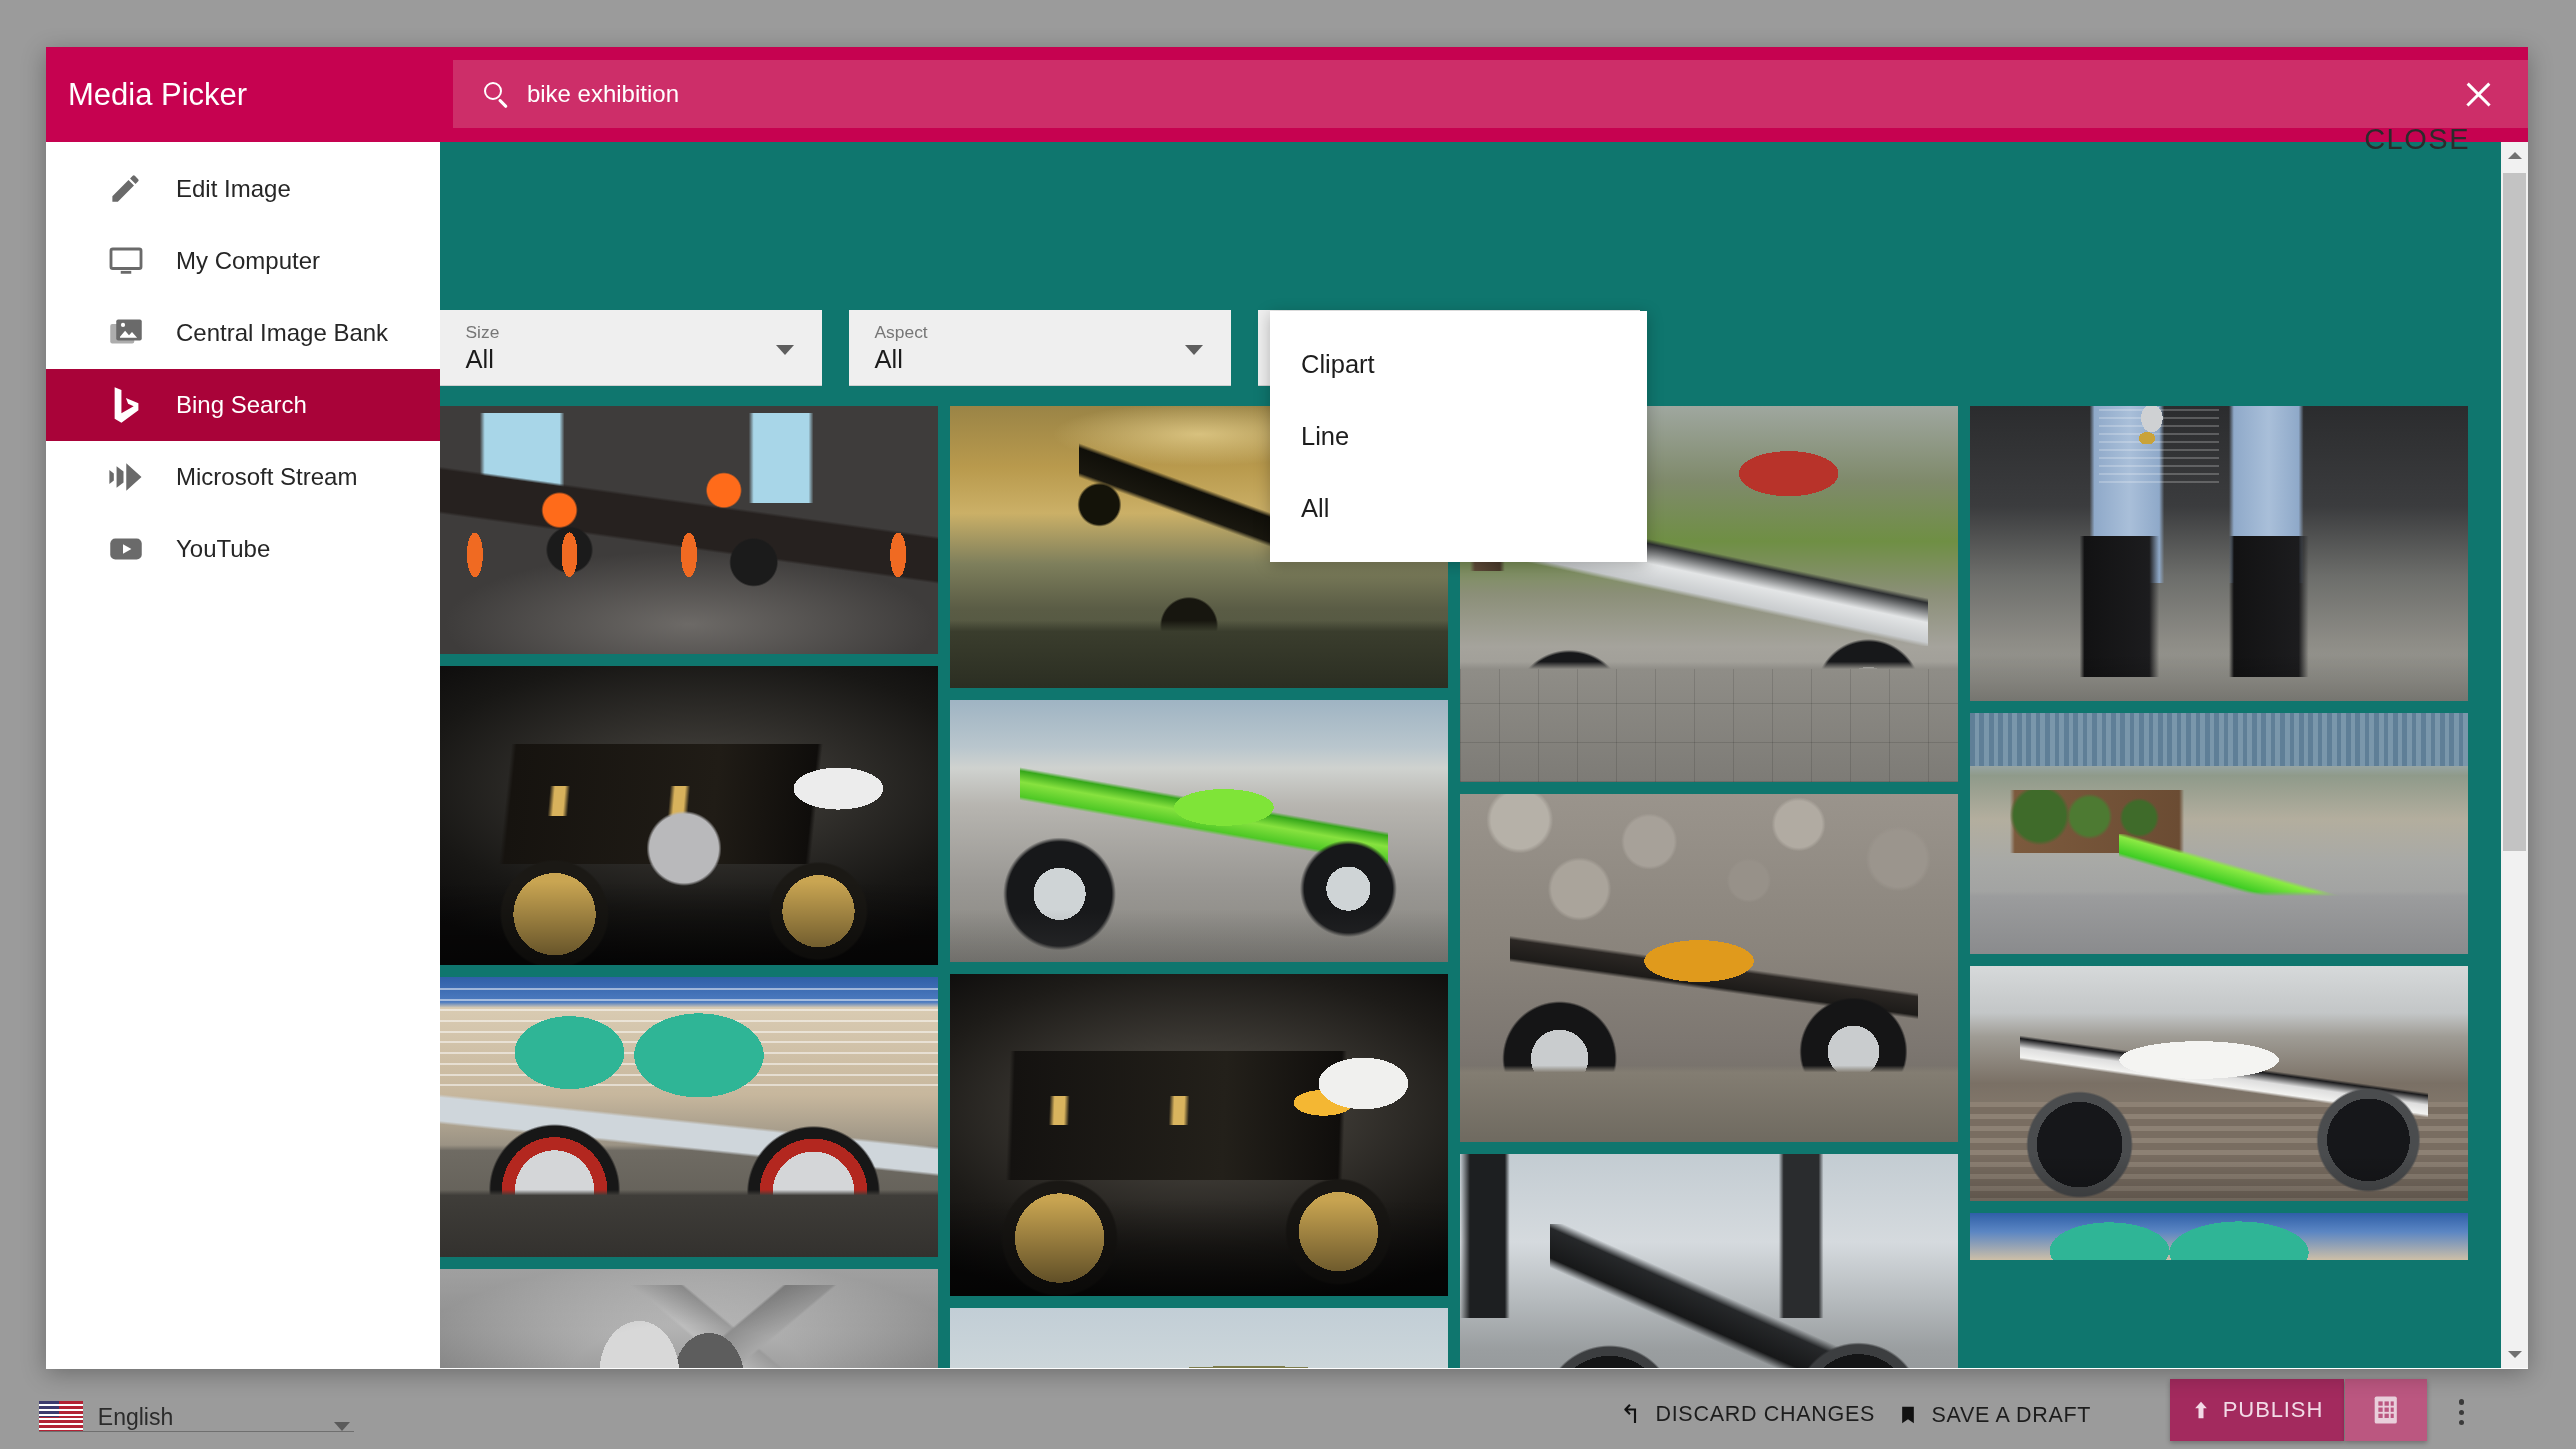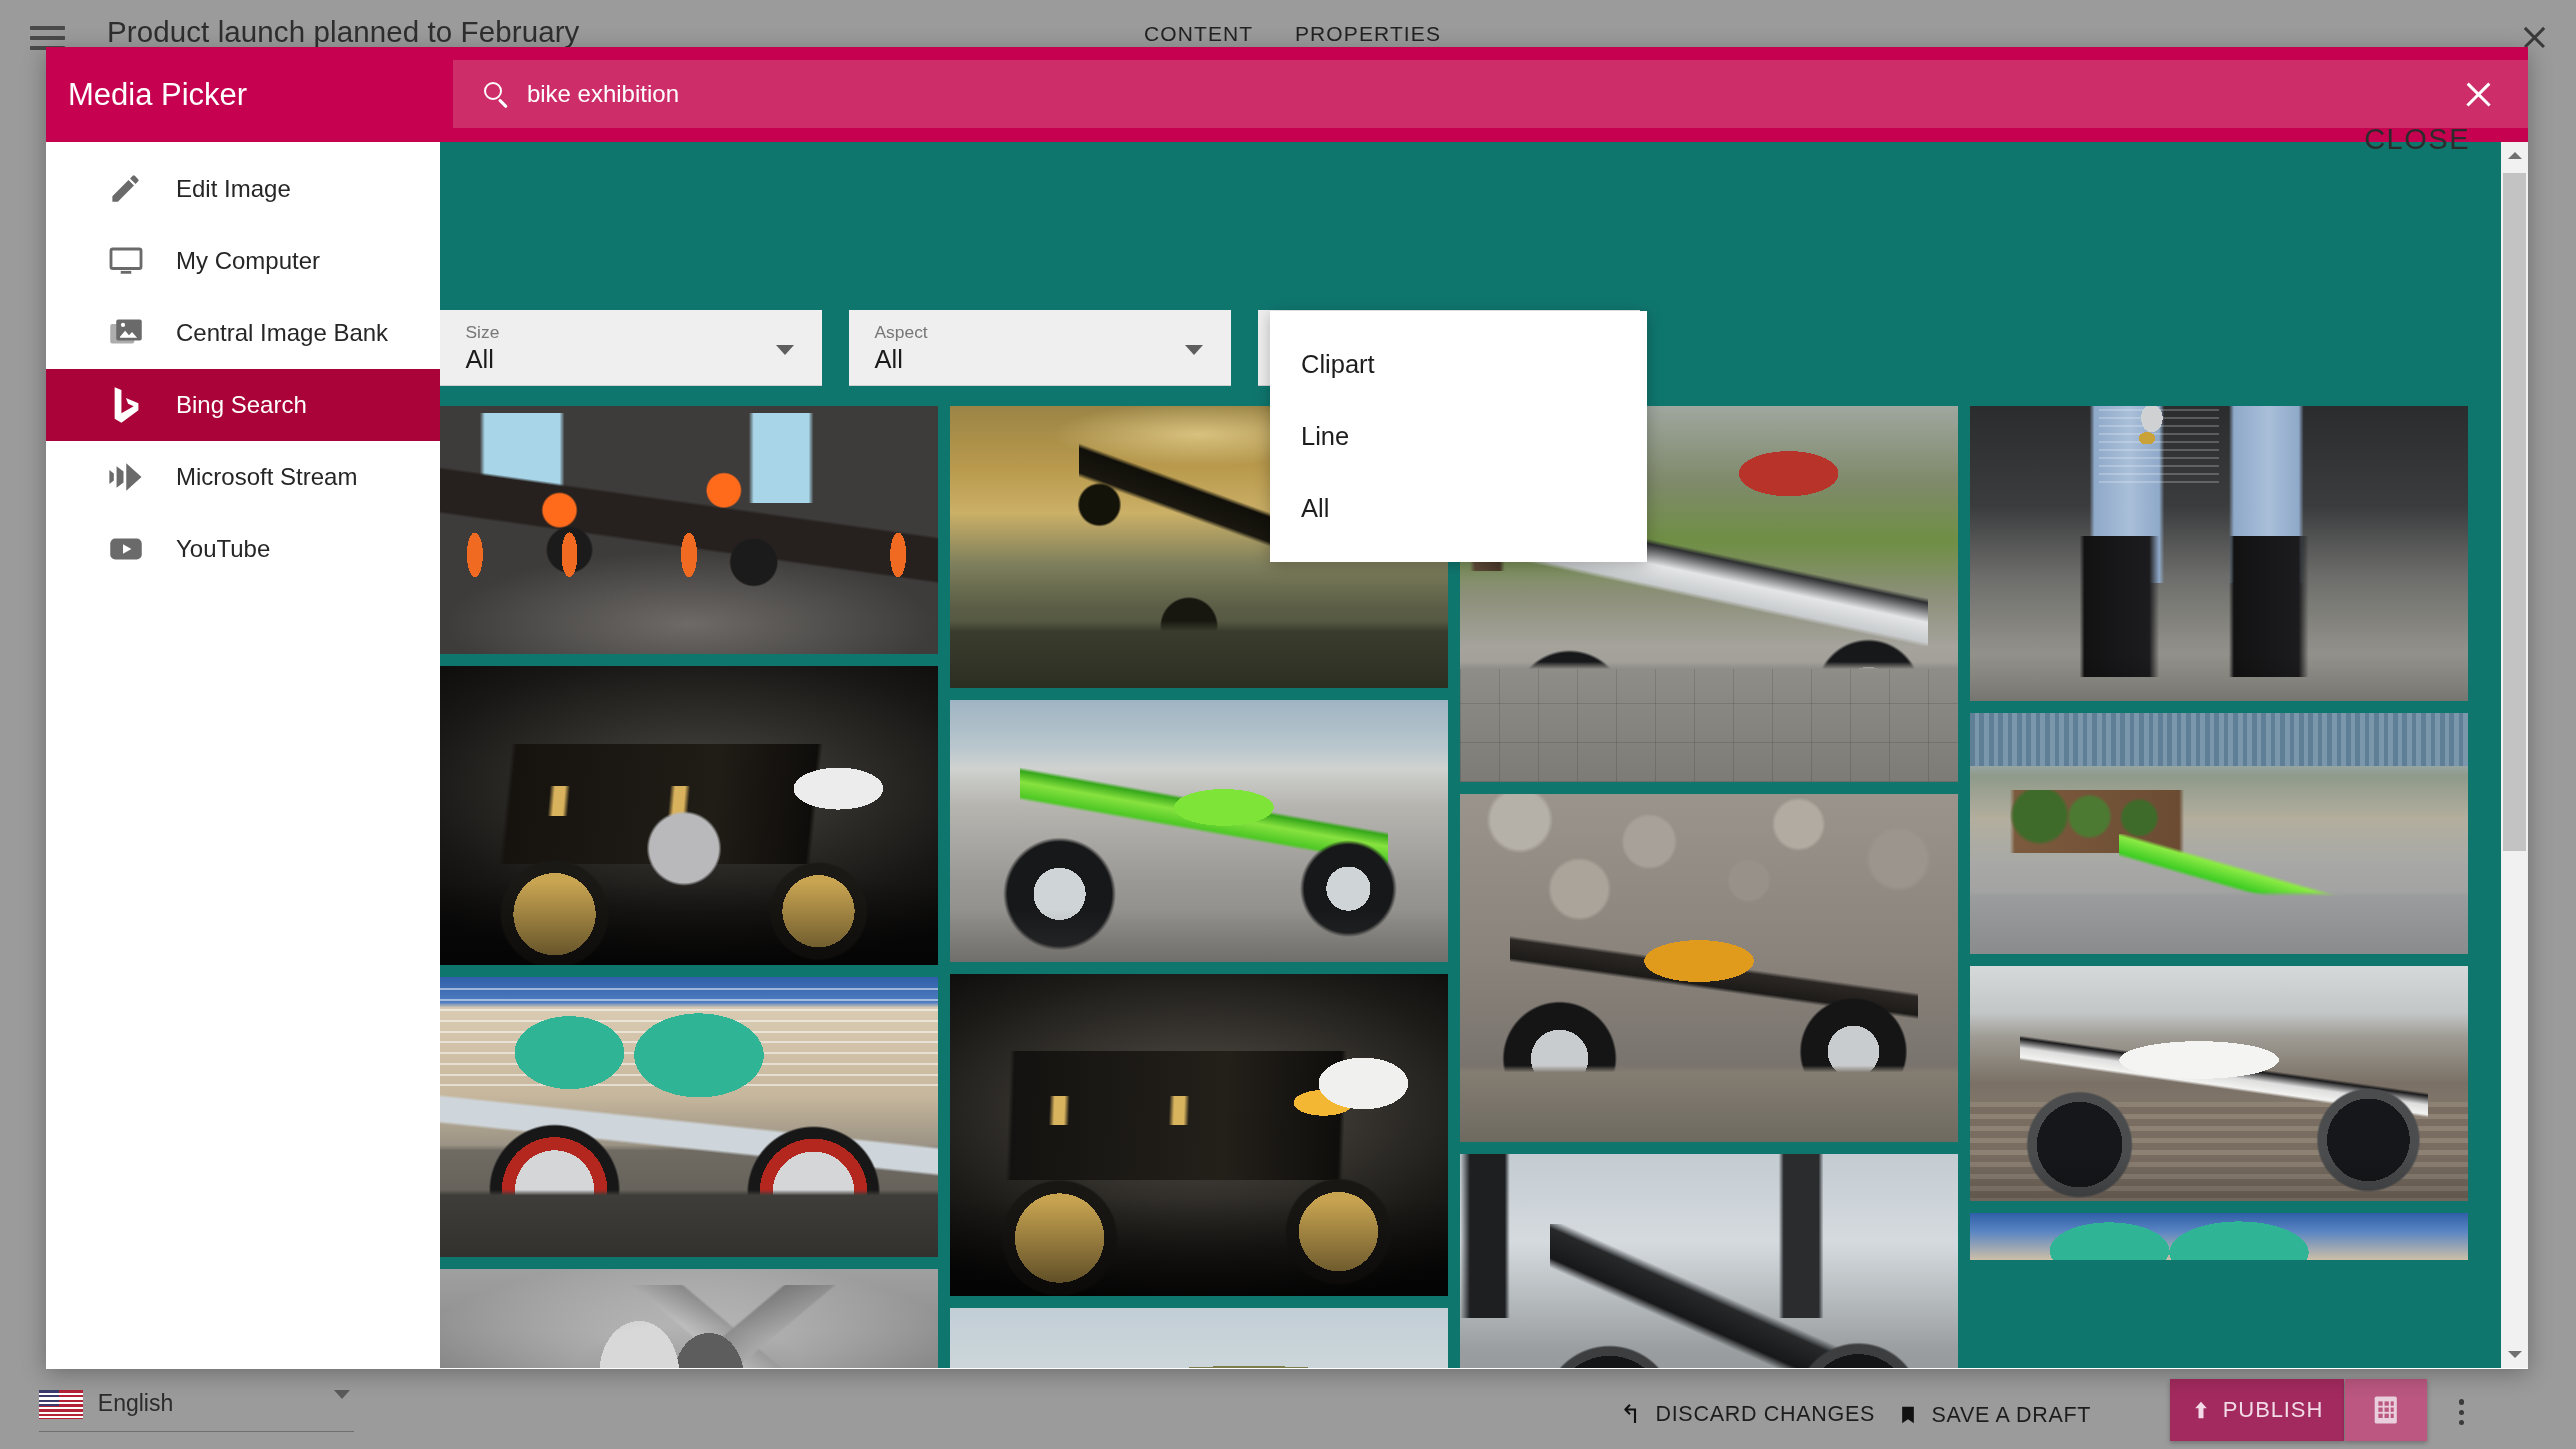--- a/index.html
+++ b/index.html
@@ -49,21 +49,21 @@
   #app-close-icon:after  { transform: rotate(-45deg); }
 
   
   #app-bottombar {
     position: absolute; left: 0; bottom: 0; width: 2576px; height: 72px;
     background: #9b9b9b;
   }
   #lang-selector {
     position: absolute; left: 39px; bottom: 17.4px;
     width: 315px; height: 42px;
-    display: flex; align-items: flex-start; gap: 14.8px;
+    display: flex; align-items: flex-end; gap: 14.8px;
     border-bottom: 1.3px solid #6f6f6f;
   }
   #flag-icon {
     width: 44px; height: 29.5px; position: relative; overflow: hidden;
     background: #b22234; flex: none;
   }
   #flag-icon .s {
     position: absolute; left: 0; width: 44px; height: 2.3px; background: #fff;
   }
   #flag-icon .canton {
@@ -261,31 +261,20 @@
     height: 72px; display: flex; align-items: center;
     padding-left: 31px; font-size: 25.5px; color: #1d1d1d; cursor: pointer; text-align: center;
   }
   .dropdown-item.hovered { background: #e4e4e4; }
 </style>
 </head>
 <body>
 
 <div id="app-background">
 
-  <div id="app-topbar">
-    <div id="hamburger-icon">
-      <i></i>
-        <i></i>
-        <i></i>
-    </div>
-    <div id="app-doc-title">Product launch planned to February</div>
-    <div class="topbar-tab" id="tab-content">CONTENT</div>
-    <div class="topbar-tab" id="tab-properties">PROPERTIES</div>
-    <div id="app-close-icon"></div>
-  </div>
 
   <div id="app-bottombar">
     <div id="lang-selector">
       <div id="flag-icon">
         <div class="canton"></div>
         <div class="s" style="top:3px"></div>
         <div class="s" style="top:7.7px"></div>
         <div class="s" style="top:12.4px"></div>
         <div class="s" style="top:17px"></div>
         <div class="s" style="top:22px"></div>

